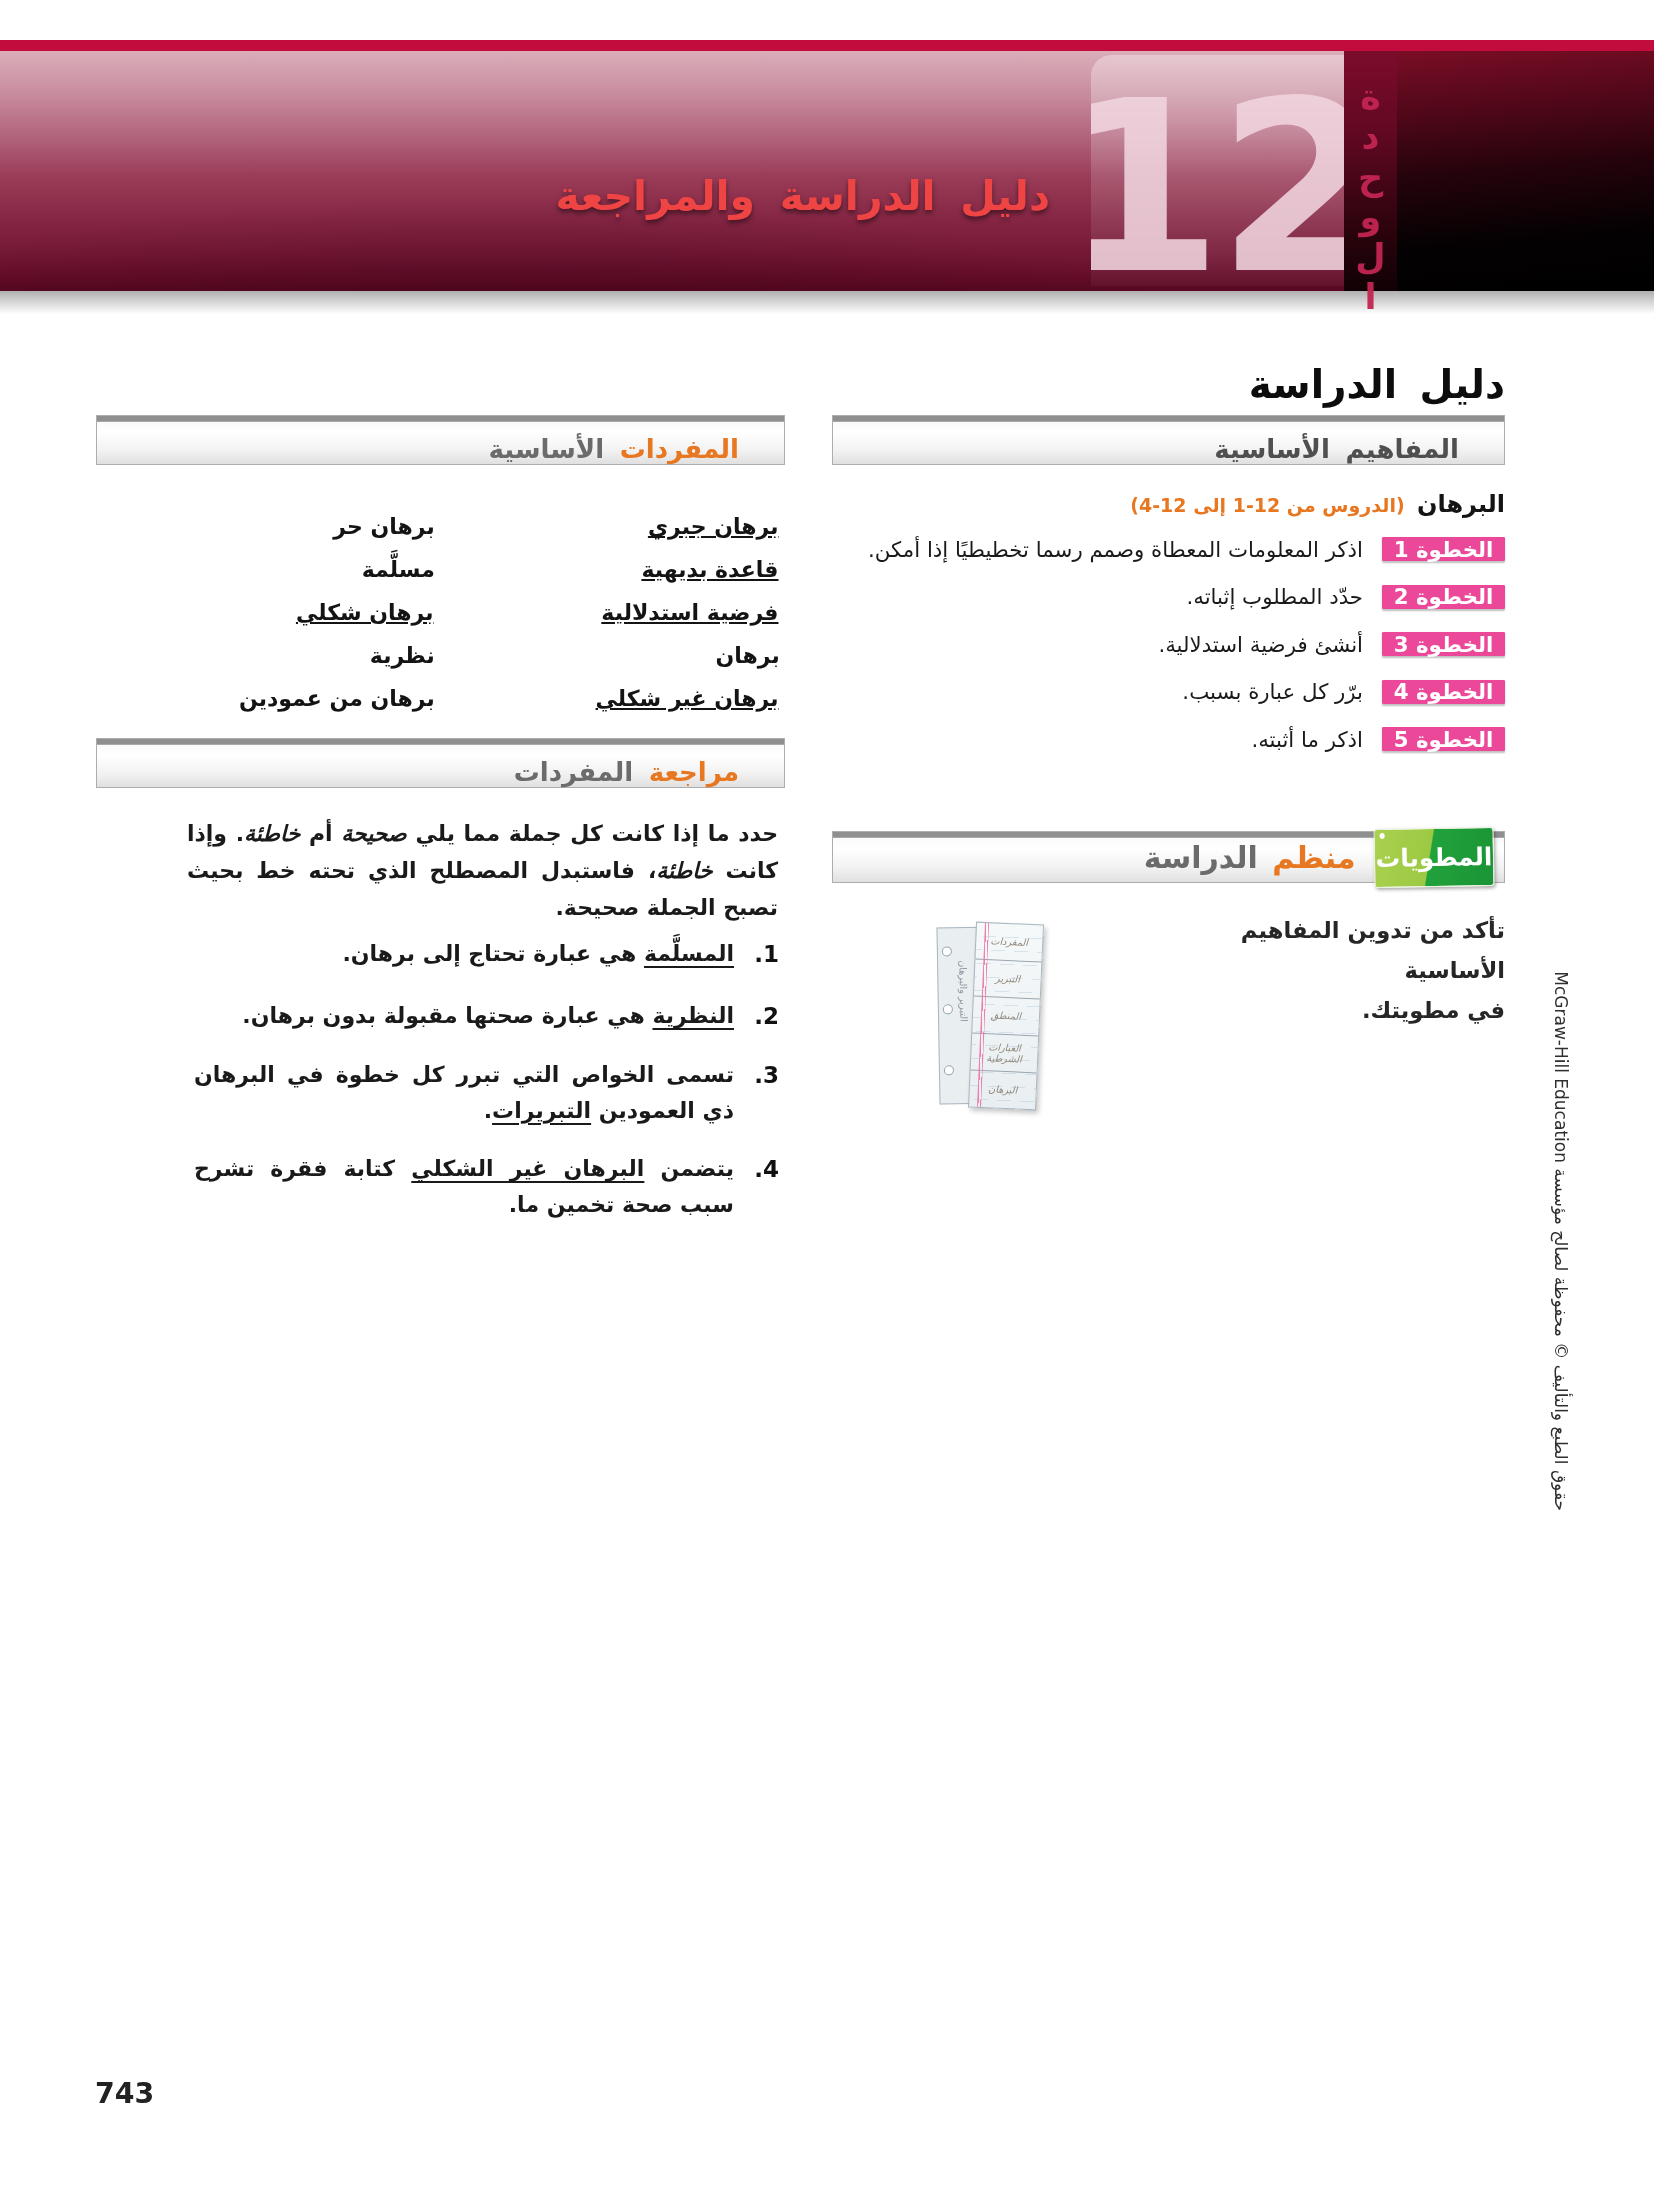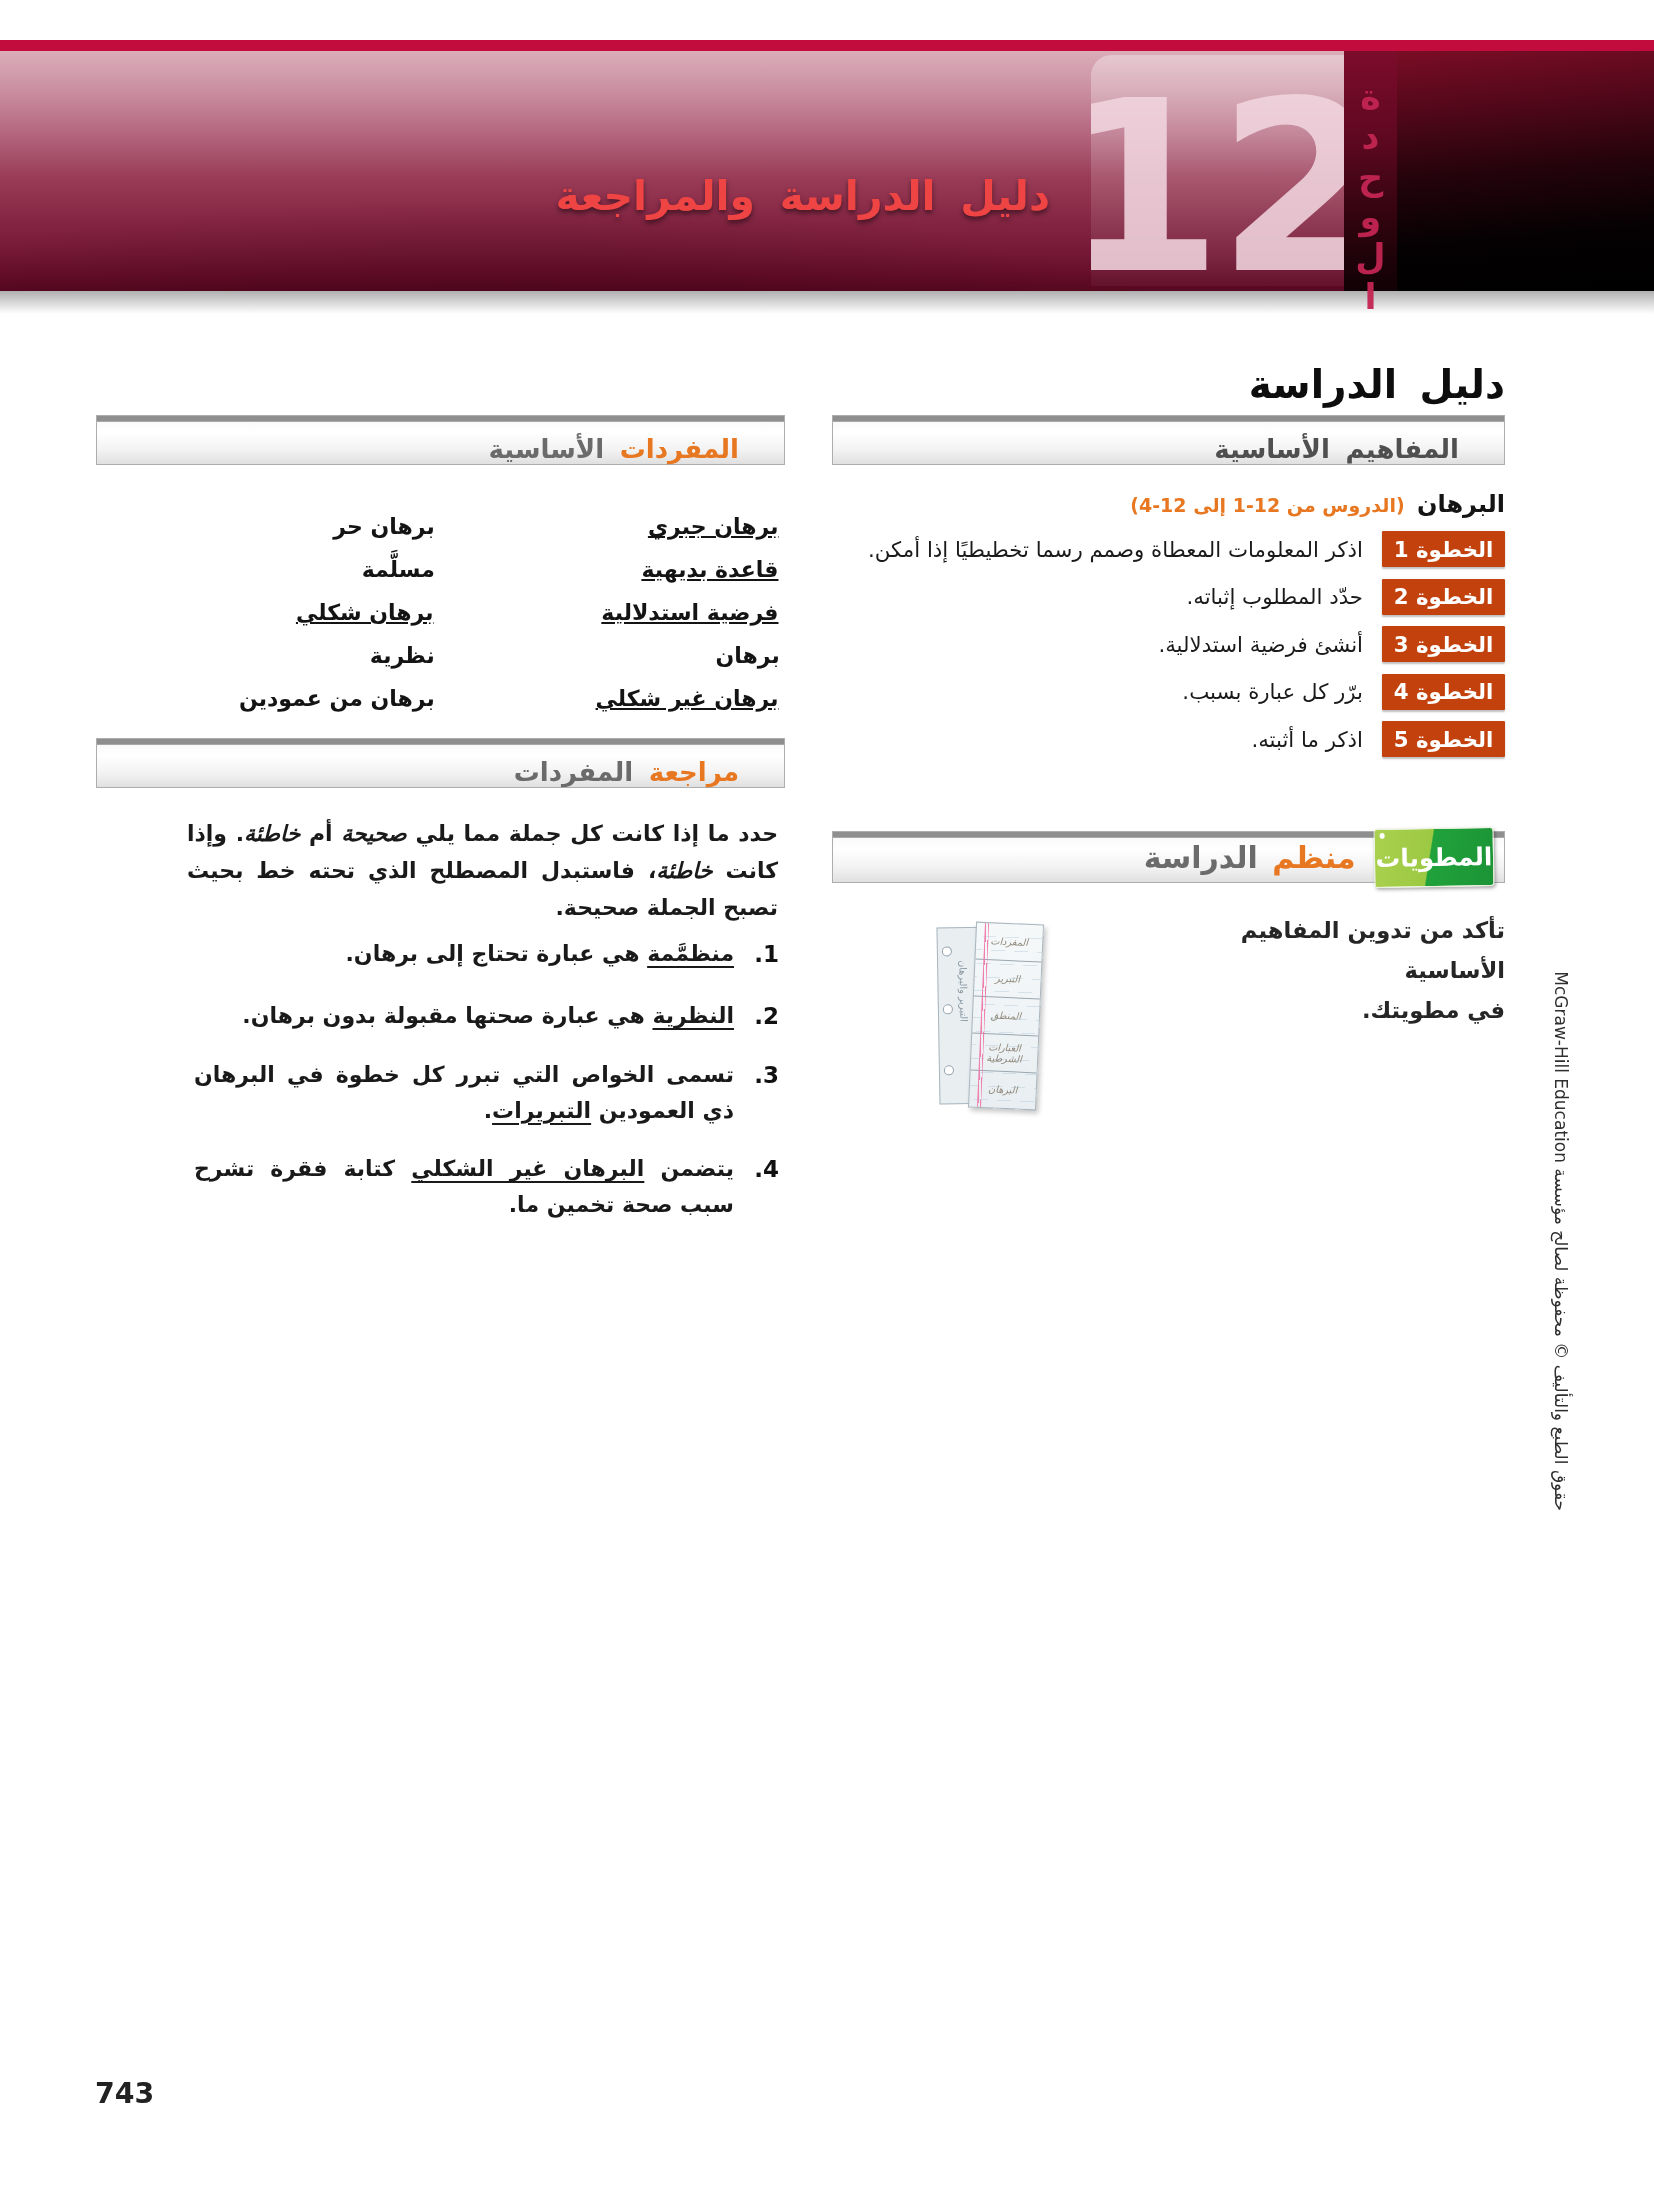--- a/index.html
+++ b/index.html
@@ -65,21 +65,21 @@
   .sg-heading{
     position:absolute;right:149px;top:362px;font-size:39px;font-weight:bold;color:#0d0d0d;
     word-spacing:9px;white-space:nowrap;
   }
   .topic-line{position:absolute;right:149px;top:490px;white-space:nowrap;}
   .topic-name{font-size:24px;font-weight:bold;color:#141414;}
   .topic-lessons{font-size:19px;font-weight:bold;color:#e87722;margin-right:9px;text-align:right;}
   .steps{position:absolute;right:149px;top:531px;width:673px;}
   .step-row{display:flex;align-items:center;margin-bottom:11.6px;height:36px;}
   .step-badge{
-    flex:0 0 123px;height:36px;background:#c2410c;color:#fff;font-size:21.3px;font-weight:bold;
+    flex:0 0 123px;height:24px;background:#ec4899;color:#fff;font-size:21.3px;font-weight:bold;
     display:flex;align-items:center;justify-content:center;border-radius:1.3px;
     box-shadow:0 1.3px 1.9px rgba(0,0,0,0.25);
   }
   .step-text{font-size:21.3px;font-weight:normal;color:#1a1a1a;margin-right:19px;white-space:nowrap;}
   
   .foldables-bar{align-items:center;padding:0 10.3px 0 0;}
   .green-badge{
     position:relative;flex:0 0 120px;height:59px;border:1.9px solid #eaf1dd;border-radius:3.9px;
     background:linear-gradient(100deg,#aad14f 0%,#9cc943 46%,#21a23b 47%,#1b9436 100%);
     color:#fff;font-size:24.6px;font-weight:bold;display:flex;align-items:center;justify-content:center;
@@ -266,21 +266,21 @@
     </span>
   </div>
 
   <div class="instructions">
     <span>حدد ما إذا كانت كل جملة مما يلي </span><span class="it">صحيحة</span><span> أم </span><span class="it">خاطئة</span><span>. وإذا كانت </span><span class="it">خاطئة</span><span>، فاستبدل المصطلح الذي تحته خط بحيث تصبح الجملة صحيحة.</span>
   </div>
 
   <div class="review-items">
     <div class="review-item mb1">
       <span class="ri-num">1.</span>
-      <span class="ri-text"><span></span><span class="u">منظمَّمة</span><span> هي عبارة تحتاج إلى برهان.</span></span>
+      <span class="ri-text"><span></span><span class="u">المسلَّمة</span><span> هي عبارة تحتاج إلى برهان.</span></span>
     </div>
     <div class="review-item mb2">
       <span class="ri-num">2.</span>
       <span class="ri-text"><span></span><span class="u">النظرية</span><span> هي عبارة صحتها مقبولة بدون برهان.</span></span>
     </div>
     <div class="review-item mb3">
       <span class="ri-num">3.</span>
       <span class="ri-text"><span>تسمى الخواص التي تبرر كل خطوة في البرهان ذي العمودين </span><span class="u">التبريرات</span><span>.</span></span>
     </div>
     <div class="review-item">

